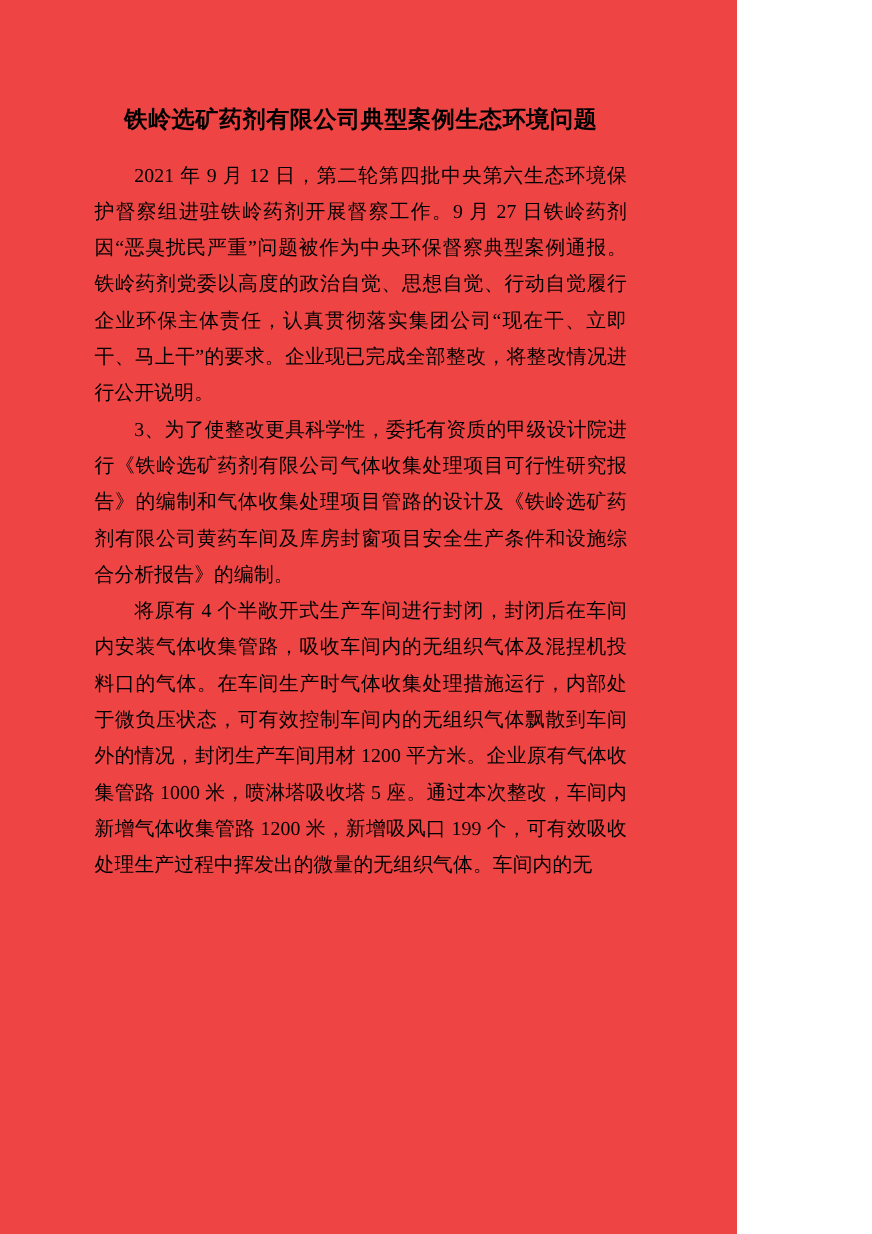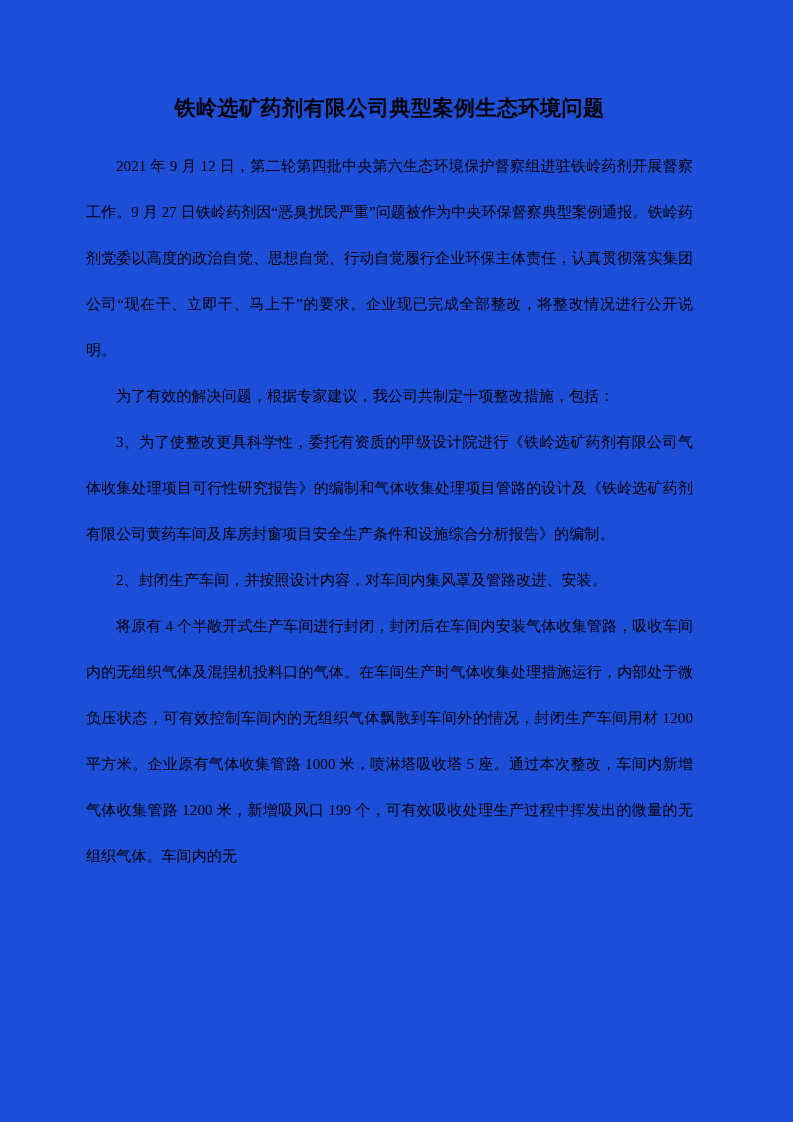--- a/index.html
+++ b/index.html
@@ -9,60 +9,58 @@
   }
   body {
     width: 793px;
     height: 1122px;
     font-family: "Liberation Serif", "DejaVu Serif", serif;
     color: #000000;
     overflow: hidden;
   }
   .page {
     position: relative;
-    width: 793px;
+    width: 670px;
     height: 1122px;
     box-sizing: border-box;
     padding: 88px 100px 60px 86px;
-    background: #1d4ed8;
+    background: #ef4444;
   }
   .doc-title {
     text-align: center;
     font-weight: bold;
     font-size: 21px;
     line-height: 41px;
     letter-spacing: 0.5px;
     margin: 0;
   }
   .doc-title .title-line {
     display: block;
   }
   .body-block {
     margin-top: 14px;
   }
   p.para {
     margin: 0;
-    font-size: 15px;
-    line-height: 46px;
+    font-size: 18px;
+    line-height: 33px;
     text-align: justify;
     text-justify: inter-ideograph;
     text-indent: 2em;
     letter-spacing: 0.1px;
   }
 </style>
 </head>
 <body>
 
 <div class="page">
 
   <h1 class="doc-title">
     <span class="title-line">铁岭选矿药剂有限公司典型案例生态环境问题</span>
   </h1>
 
   <div class="body-block">
     <p class="para">2021 年 9 月 12 日，第二轮第四批中央第六生态环境保护督察组进驻铁岭药剂开展督察工作。9 月 27 日铁岭药剂因“恶臭扰民严重”问题被作为中央环保督察典型案例通报。铁岭药剂党委以高度的政治自觉、思想自觉、行动自觉履行企业环保主体责任，认真贯彻落实集团公司“现在干、立即干、马上干”的要求。企业现已完成全部整改，将整改情况进行公开说明。</p>
-    <p class="para">为了有效的解决问题，根据专家建议，我公司共制定十项整改措施，包括：</p>
     <p class="para">3、为了使整改更具科学性，委托有资质的甲级设计院进行《铁岭选矿药剂有限公司气体收集处理项目可行性研究报告》的编制和气体收集处理项目管路的设计及《铁岭选矿药剂有限公司黄药车间及库房封窗项目安全生产条件和设施综合分析报告》的编制。</p>
-    <p class="para">2、封闭生产车间，并按照设计内容，对车间内集风罩及管路改进、安装。</p>
     <p class="para">将原有 4 个半敞开式生产车间进行封闭，封闭后在车间内安装气体收集管路，吸收车间内的无组织气体及混捏机投料口的气体。在车间生产时气体收集处理措施运行，内部处于微负压状态，可有效控制车间内的无组织气体飘散到车间外的情况，封闭生产车间用材 1200 平方米。企业原有气体收集管路 1000 米，喷淋塔吸收塔 5 座。通过本次整改，车间内新增气体收集管路 1200 米，新增吸风口 199 个，可有效吸收处理生产过程中挥发出的微量的无组织气体。车间内的无</p>
   </div>
 
 </div>
 
 </body></html>

